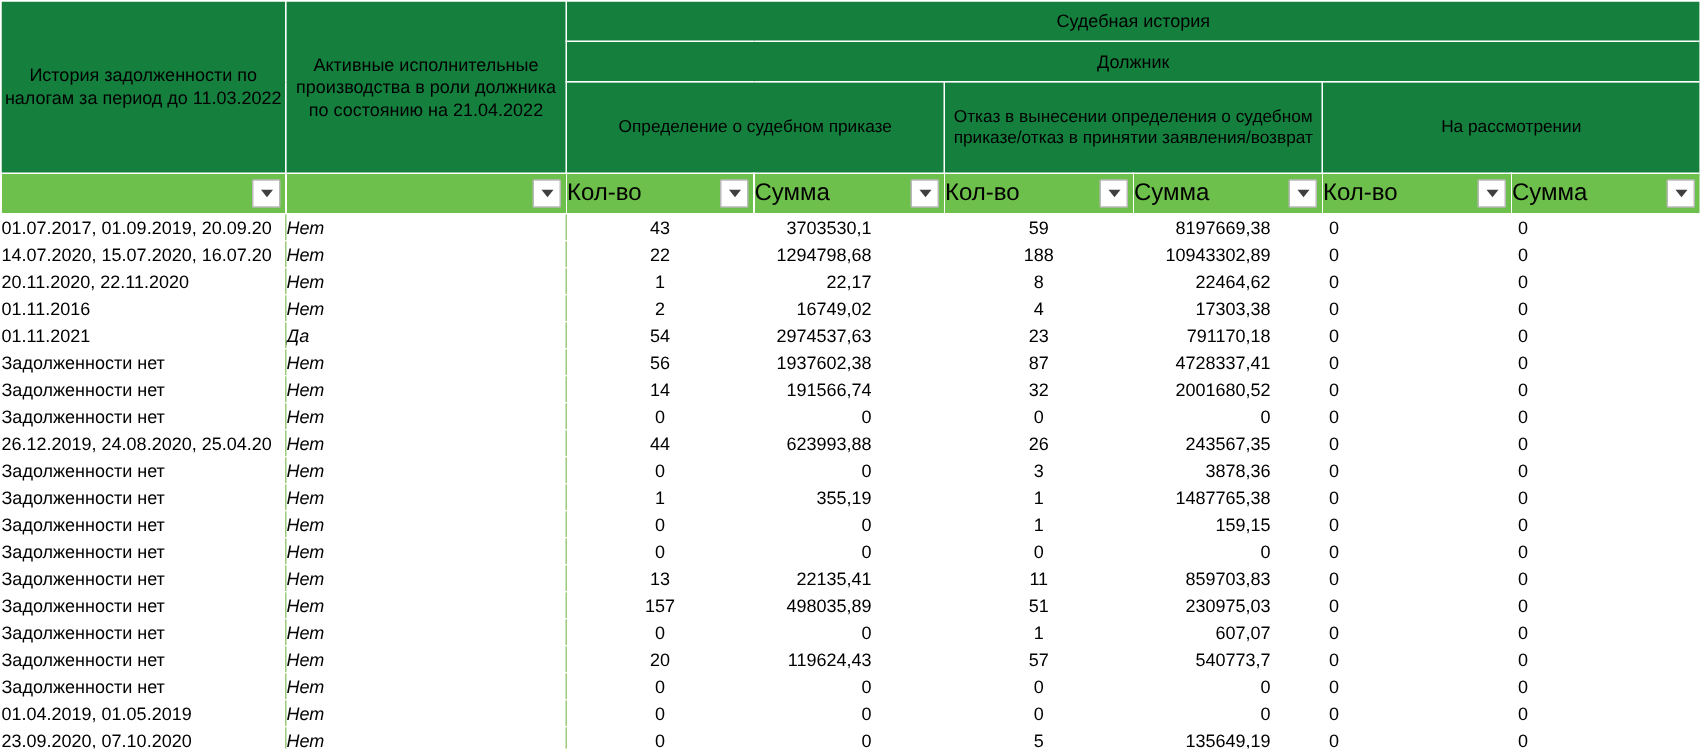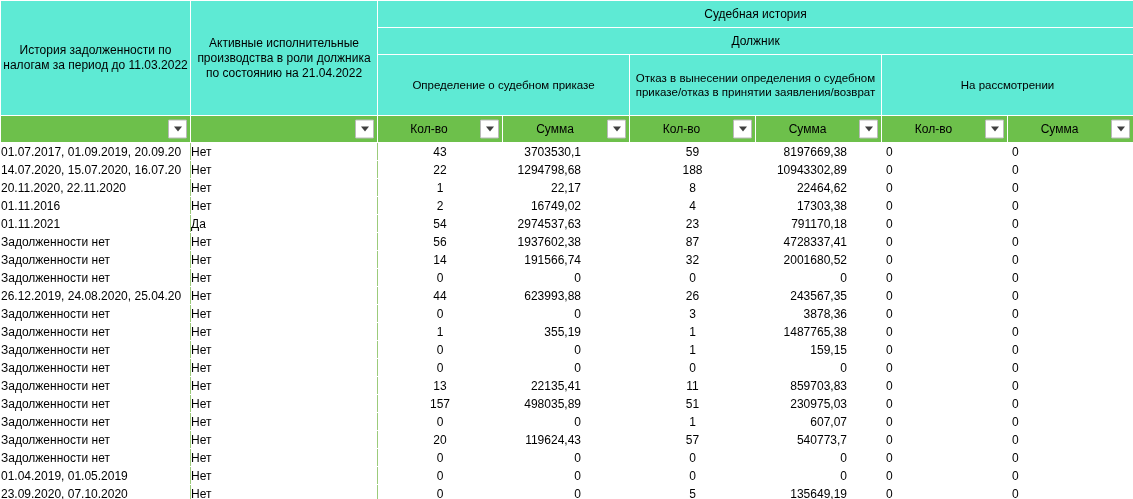--- a/index.html
+++ b/index.html
@@ -20,40 +20,40 @@
     table-layout: fixed;
     width: 1133px;
   }
   table.grid td, table.grid th {
     border: 1px solid #ffffff;
     padding: 0;
     margin: 0;
     vertical-align: middle;
   }
   .hdr {
-    background: #5eead4;
+    background: #15803d;
     color: #000000;
     font-size: 11.5px;
     text-align: center;
     line-height: 1.25;
     padding: 3px 4px;
     font-weight: normal;
   }
   .hdr.big {
     font-size: 12px;
   }
   .filter-row td {
     background: #6dc04b;
     height: 26px;
     position: relative;
     padding: 0 2px;
   }
   .filter-label {
-    text-align: center;
-    font-size: 12px;
+    text-align: left;
+    font-size: 16px;
     color: #000;
     padding-right: 22px;
   }
   .filter-btn {
     position: absolute;
     right: 3px;
     top: 50%;
     transform: translateY(-50%);
     width: 17px;
     height: 17px;
@@ -84,20 +84,21 @@
     text-overflow: clip;
     padding: 0 3px;
   }
   .data-row td.c-period {
     text-align: left;
     border-right: 1px solid #9ccb7b;
   }
   .data-row td.c-active {
     text-align: left;
     border-right: 1px solid #9ccb7b;
+    font-style: italic;
   }
   .data-row td.c-num {
     text-align: center;
   }
   .data-row td.c-sum {
     text-align: right;
     padding-right: 48px;
   }
   .data-row td.c-sum-wide {
     text-align: right;

